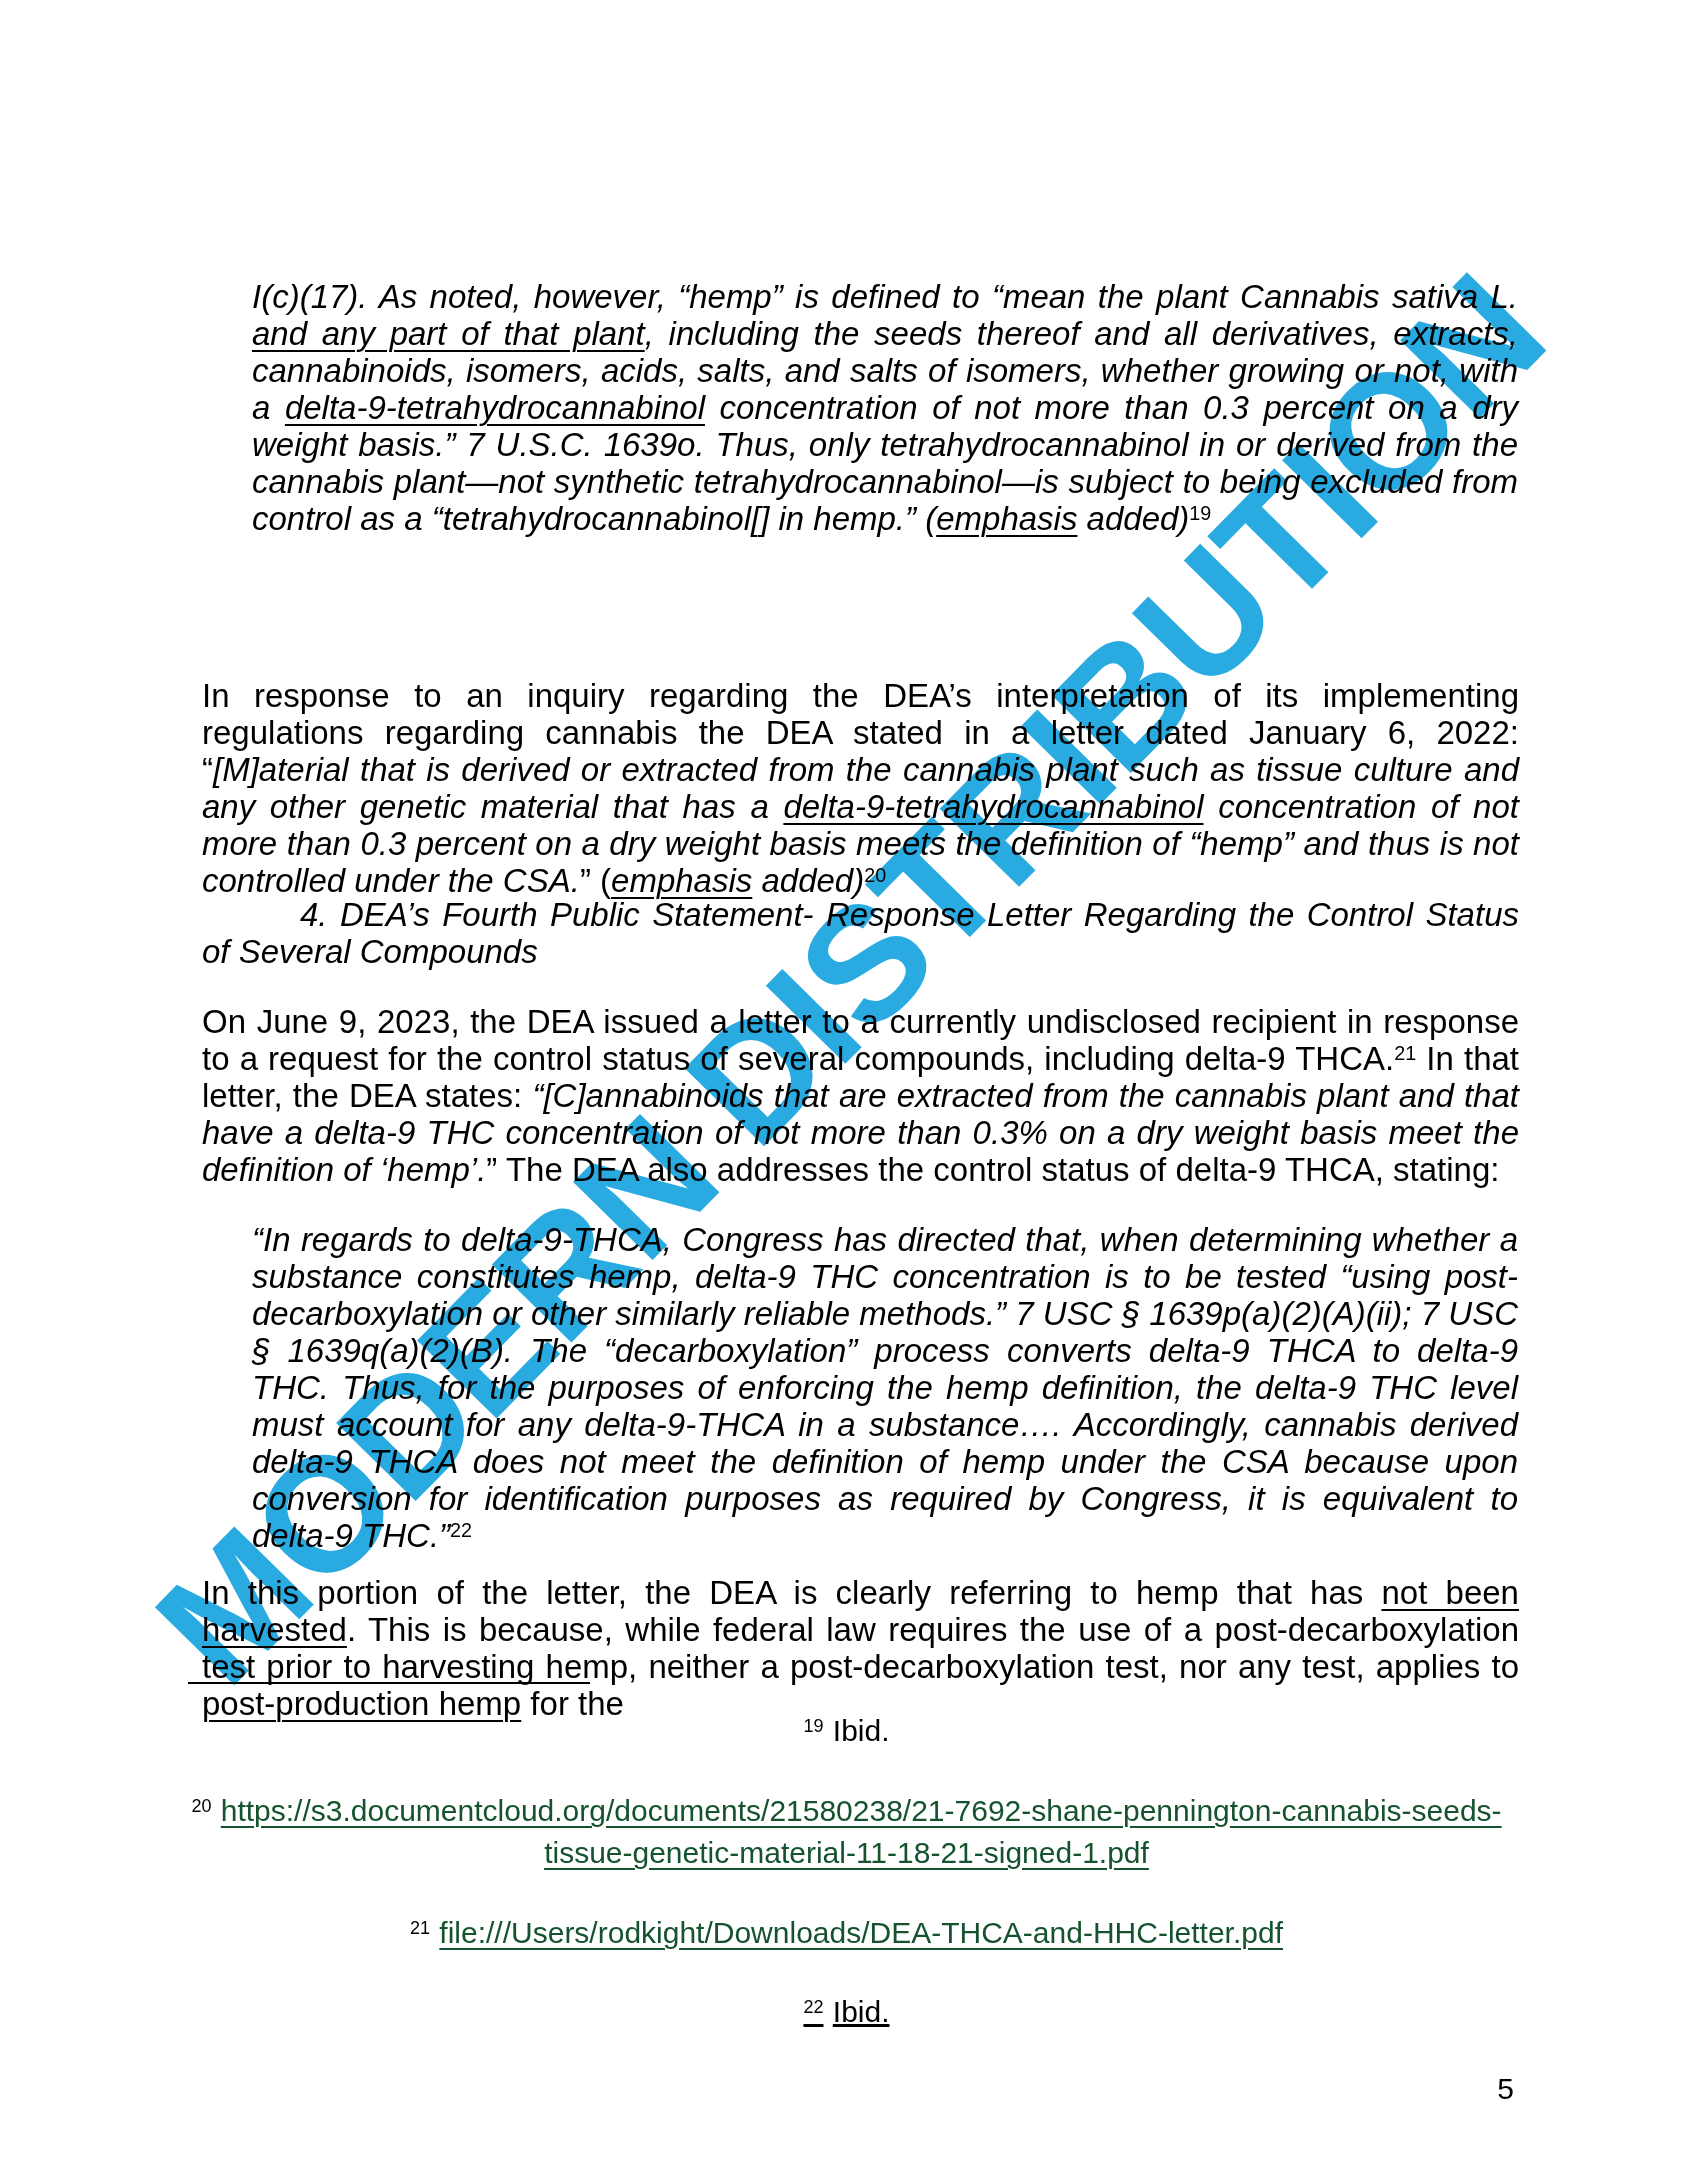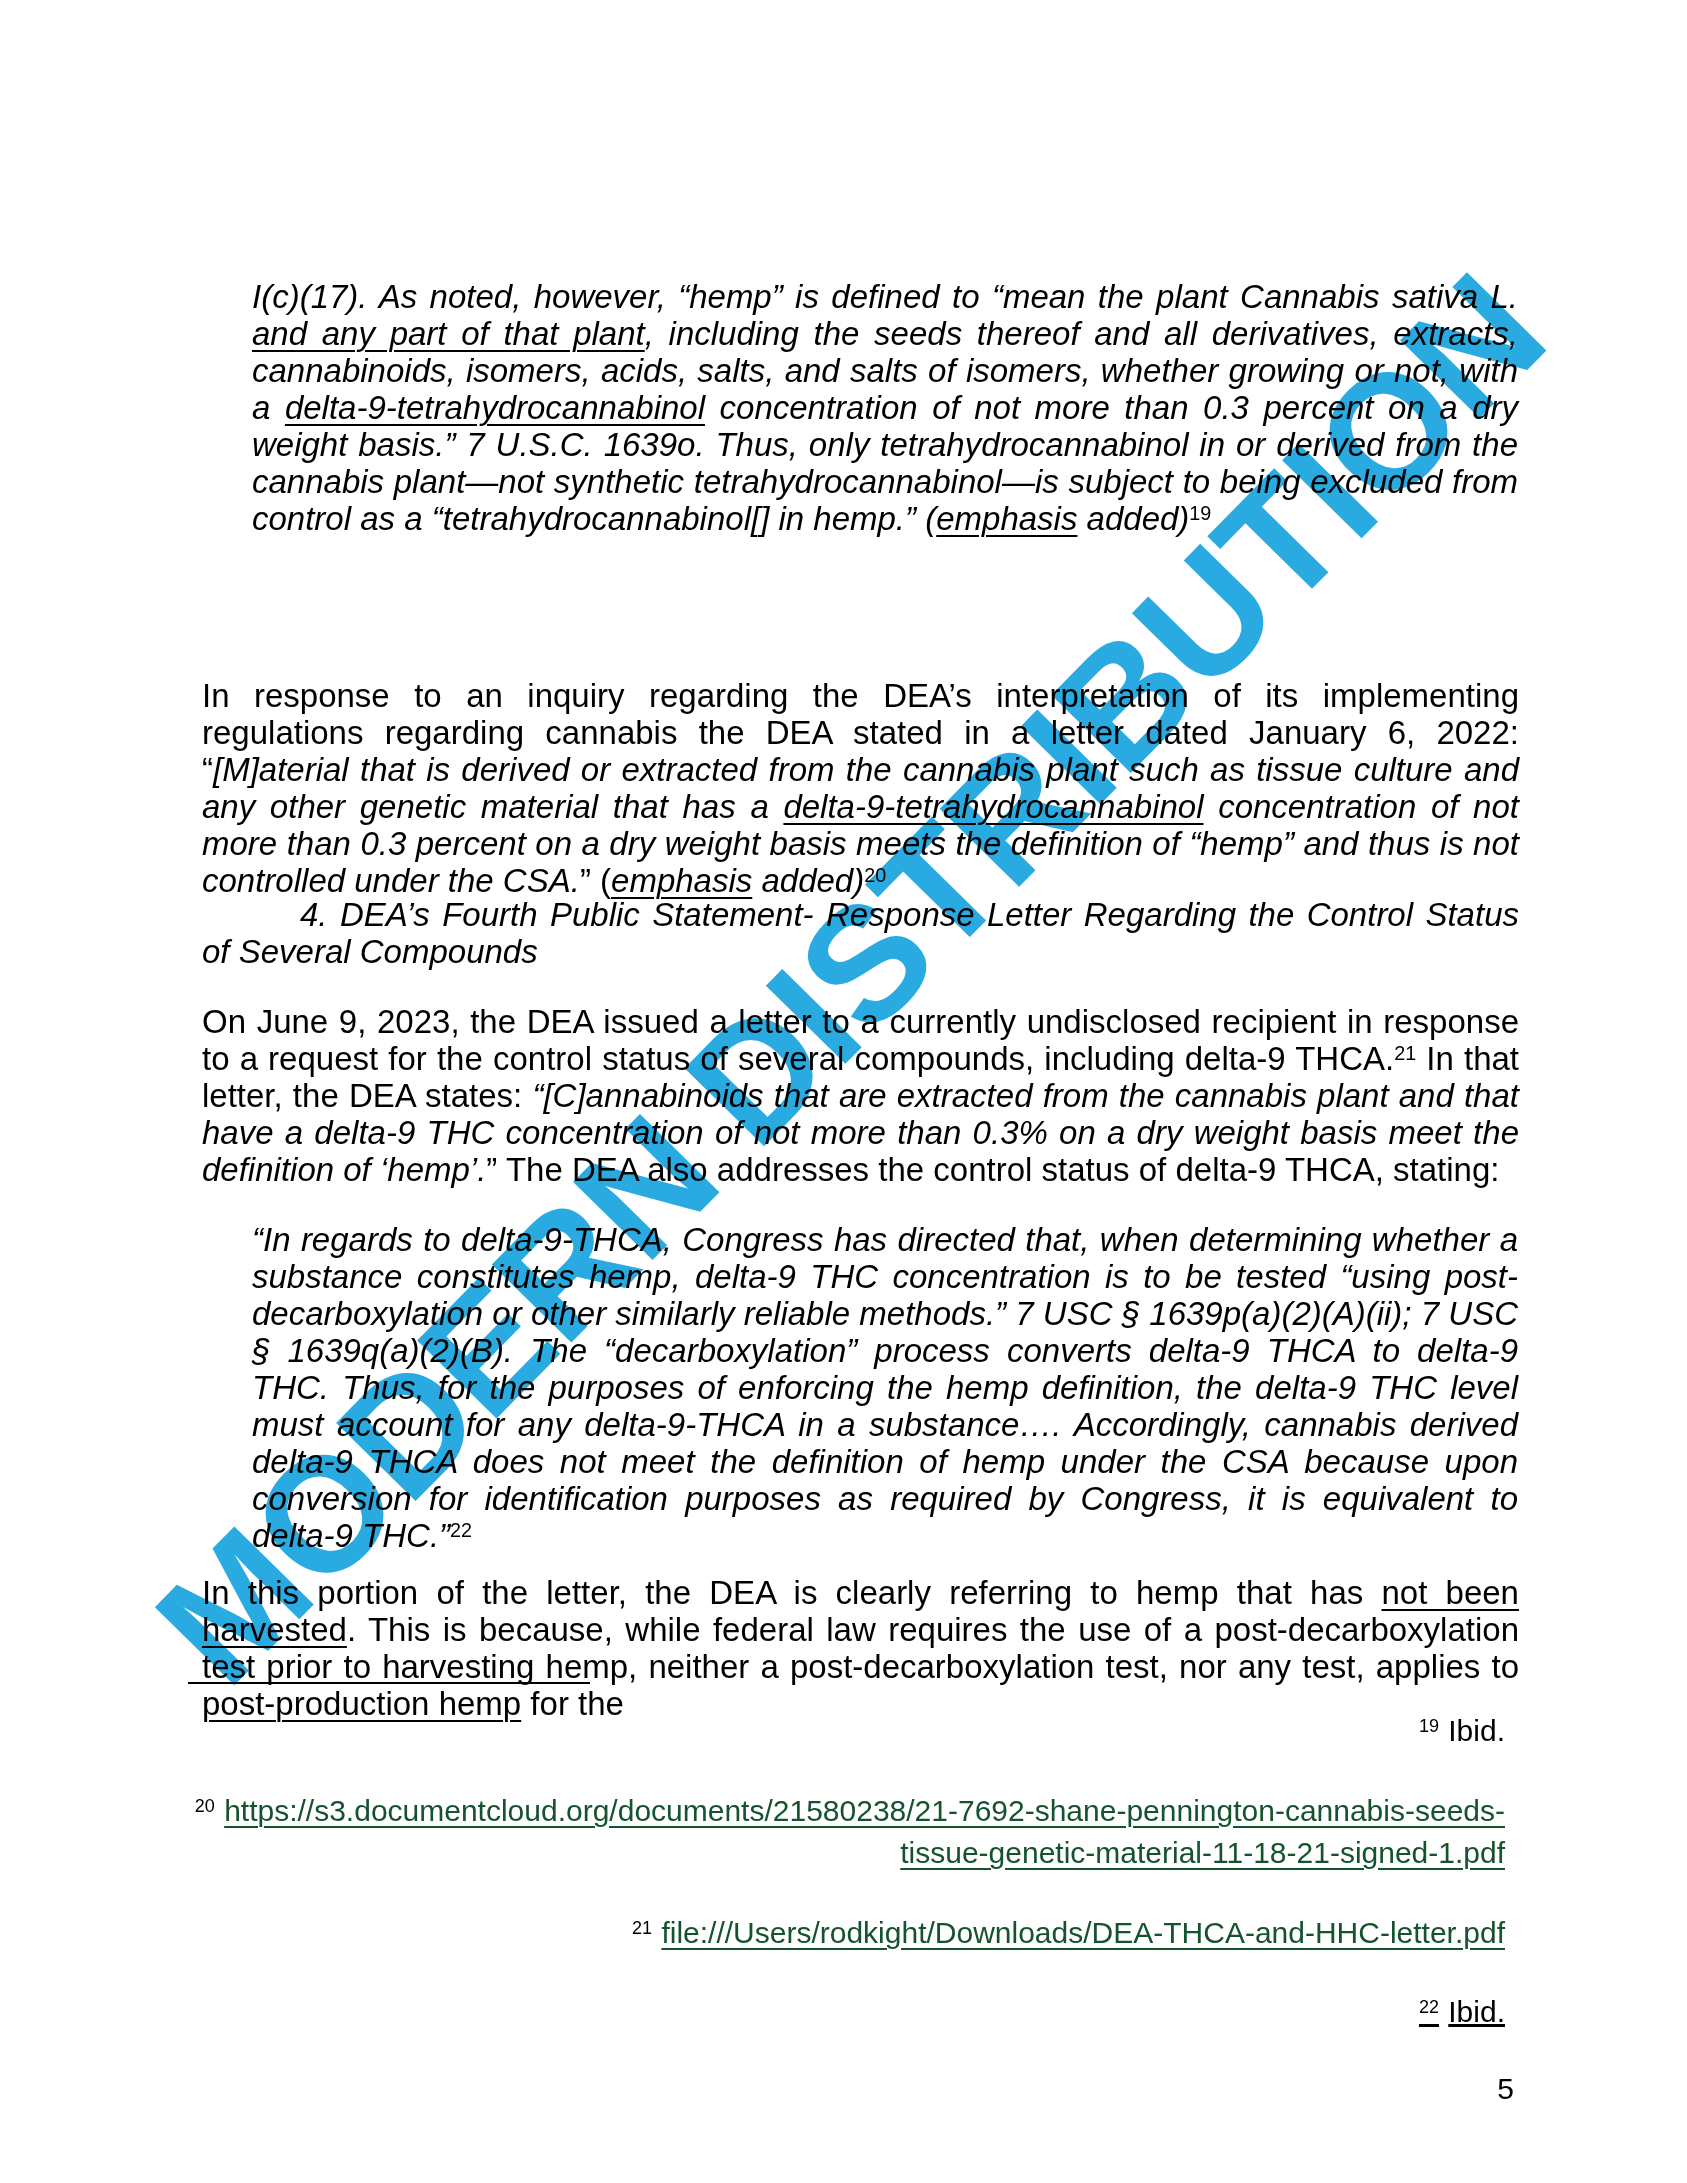--- a/index.html
+++ b/index.html
@@ -71,21 +71,21 @@
     top: 1682px;
     width: 402px;
     border-top: 2.6px solid #000000;
   }
   .footnote {
     position: absolute;
     left: 188px;
     width: 1317px;
     font-size: 30px;
     line-height: 42px;
-    text-align: right;
+    text-align: center;
     overflow-wrap: break-word;
     word-break: break-all;
   }
   #fn-0 { top: 1710px; }
   #fn-1 { top: 1790px; }
   #fn-2 { top: 1912px; }
   #fn-3 { top: 1991px; text-decoration: underline; }
   .fn-num { margin-right: 9.3px; }
   .page-number {
     position: absolute;

